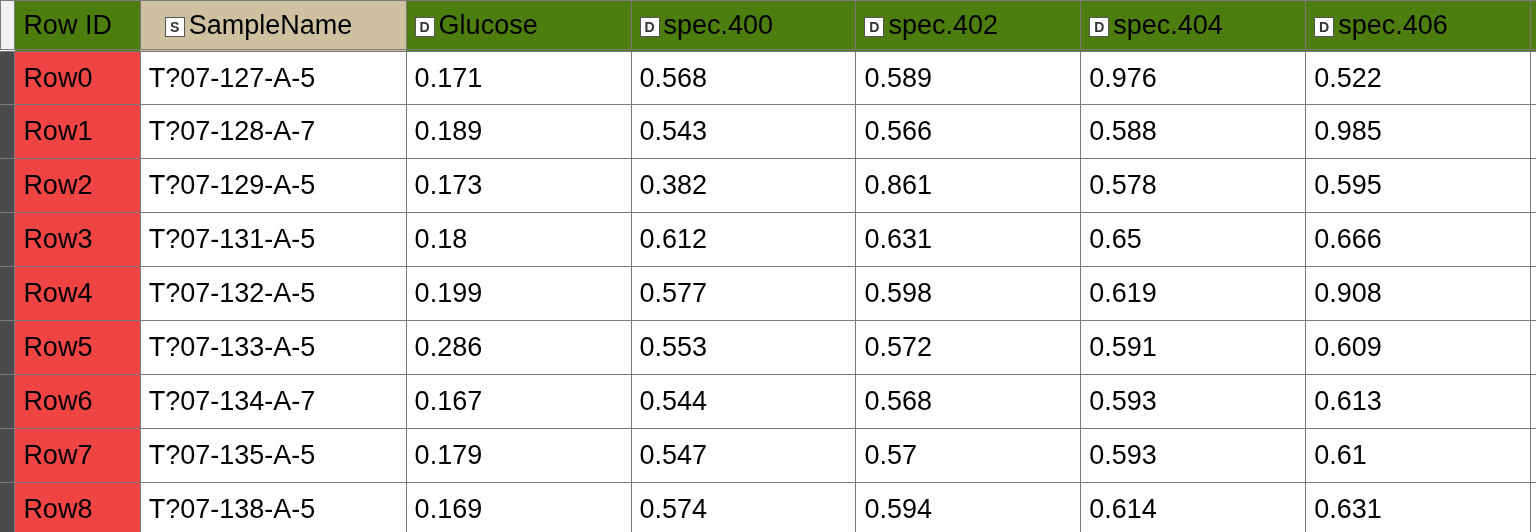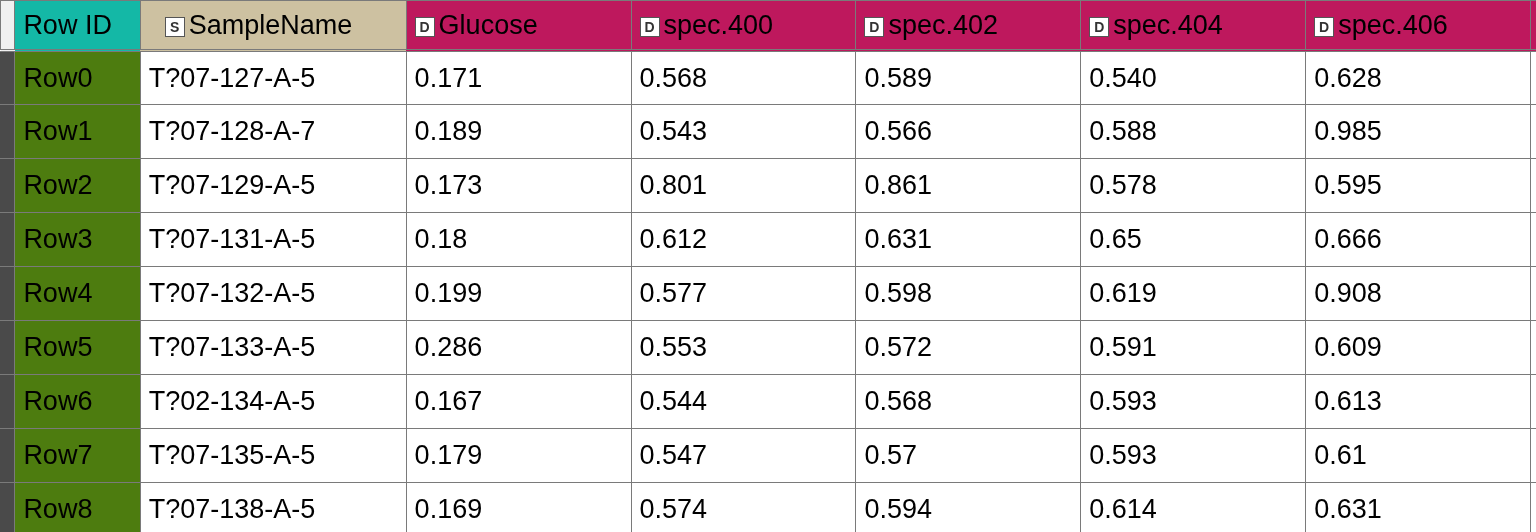--- a/index.html
+++ b/index.html
@@ -26,42 +26,42 @@
     border: 1px solid #7a7a7a;
     padding: 6px 8px 6px 8px;
     text-align: left;
     vertical-align: middle;
     white-space: nowrap;
     box-sizing: border-box;
     height: 54px;
   }
   th {
     font-weight: normal;
-    background: #be185d;
+    background: #4d7c0f;
     border-bottom: 3px double #7a7a7a;
     height: 50px;
   }
   th.first-col {
-    background: #14b8a6;
+    background: #4d7c0f;
     border-left: none;
   }
   td.row-selector {
     width: 14px;
     padding: 0;
     background: #4a4a4a;
     border-left: 1px solid #4a4a4a;
   }
   th.row-selector-h {
     width: 14px;
     padding: 0;
     background: #f0f0f0;
     border-left: 1px solid #7a7a7a;
   }
   td.rowid {
-    background: #4d7c0f;
+    background: #ef4444;
   }
   .type-badge {
     display: inline-flex;
     align-items: center;
     justify-content: center;
     width: 18px;
     height: 18px;
     border: 1px solid #555;
     font-size: 14px;
     font-weight: bold;
@@ -130,41 +130,41 @@
     </tr>
   </thead>
   <tbody id="tbody">
         <tr>
           <td class="row-selector"></td>
           <td class="rowid"><span>Row0</span></td>
           <td><span>T?07-127-A-5</span></td>
           <td><span>0.171</span></td>
           <td><span>0.568</span></td>
           <td><span>0.589</span></td>
-          <td><span>0.540</span></td>
-          <td><span>0.628</span></td>
+          <td><span>0.976</span></td>
+          <td><span>0.522</span></td>
           <td></td>
         </tr>
         <tr>
           <td class="row-selector"></td>
           <td class="rowid"><span>Row1</span></td>
           <td><span>T?07-128-A-7</span></td>
           <td><span>0.189</span></td>
           <td><span>0.543</span></td>
           <td><span>0.566</span></td>
           <td><span>0.588</span></td>
           <td><span>0.985</span></td>
           <td></td>
         </tr>
         <tr>
           <td class="row-selector"></td>
           <td class="rowid"><span>Row2</span></td>
           <td><span>T?07-129-A-5</span></td>
           <td><span>0.173</span></td>
-          <td><span>0.801</span></td>
+          <td><span>0.382</span></td>
           <td><span>0.861</span></td>
           <td><span>0.578</span></td>
           <td><span>0.595</span></td>
           <td></td>
         </tr>
         <tr>
           <td class="row-selector"></td>
           <td class="rowid"><span>Row3</span></td>
           <td><span>T?07-131-A-5</span></td>
           <td><span>0.18</span></td>
@@ -192,21 +192,21 @@
           <td><span>0.286</span></td>
           <td><span>0.553</span></td>
           <td><span>0.572</span></td>
           <td><span>0.591</span></td>
           <td><span>0.609</span></td>
           <td></td>
         </tr>
         <tr>
           <td class="row-selector"></td>
           <td class="rowid"><span>Row6</span></td>
-          <td><span>T?02-134-A-5</span></td>
+          <td><span>T?07-134-A-7</span></td>
           <td><span>0.167</span></td>
           <td><span>0.544</span></td>
           <td><span>0.568</span></td>
           <td><span>0.593</span></td>
           <td><span>0.613</span></td>
           <td></td>
         </tr>
         <tr>
           <td class="row-selector"></td>
           <td class="rowid"><span>Row7</span></td>

